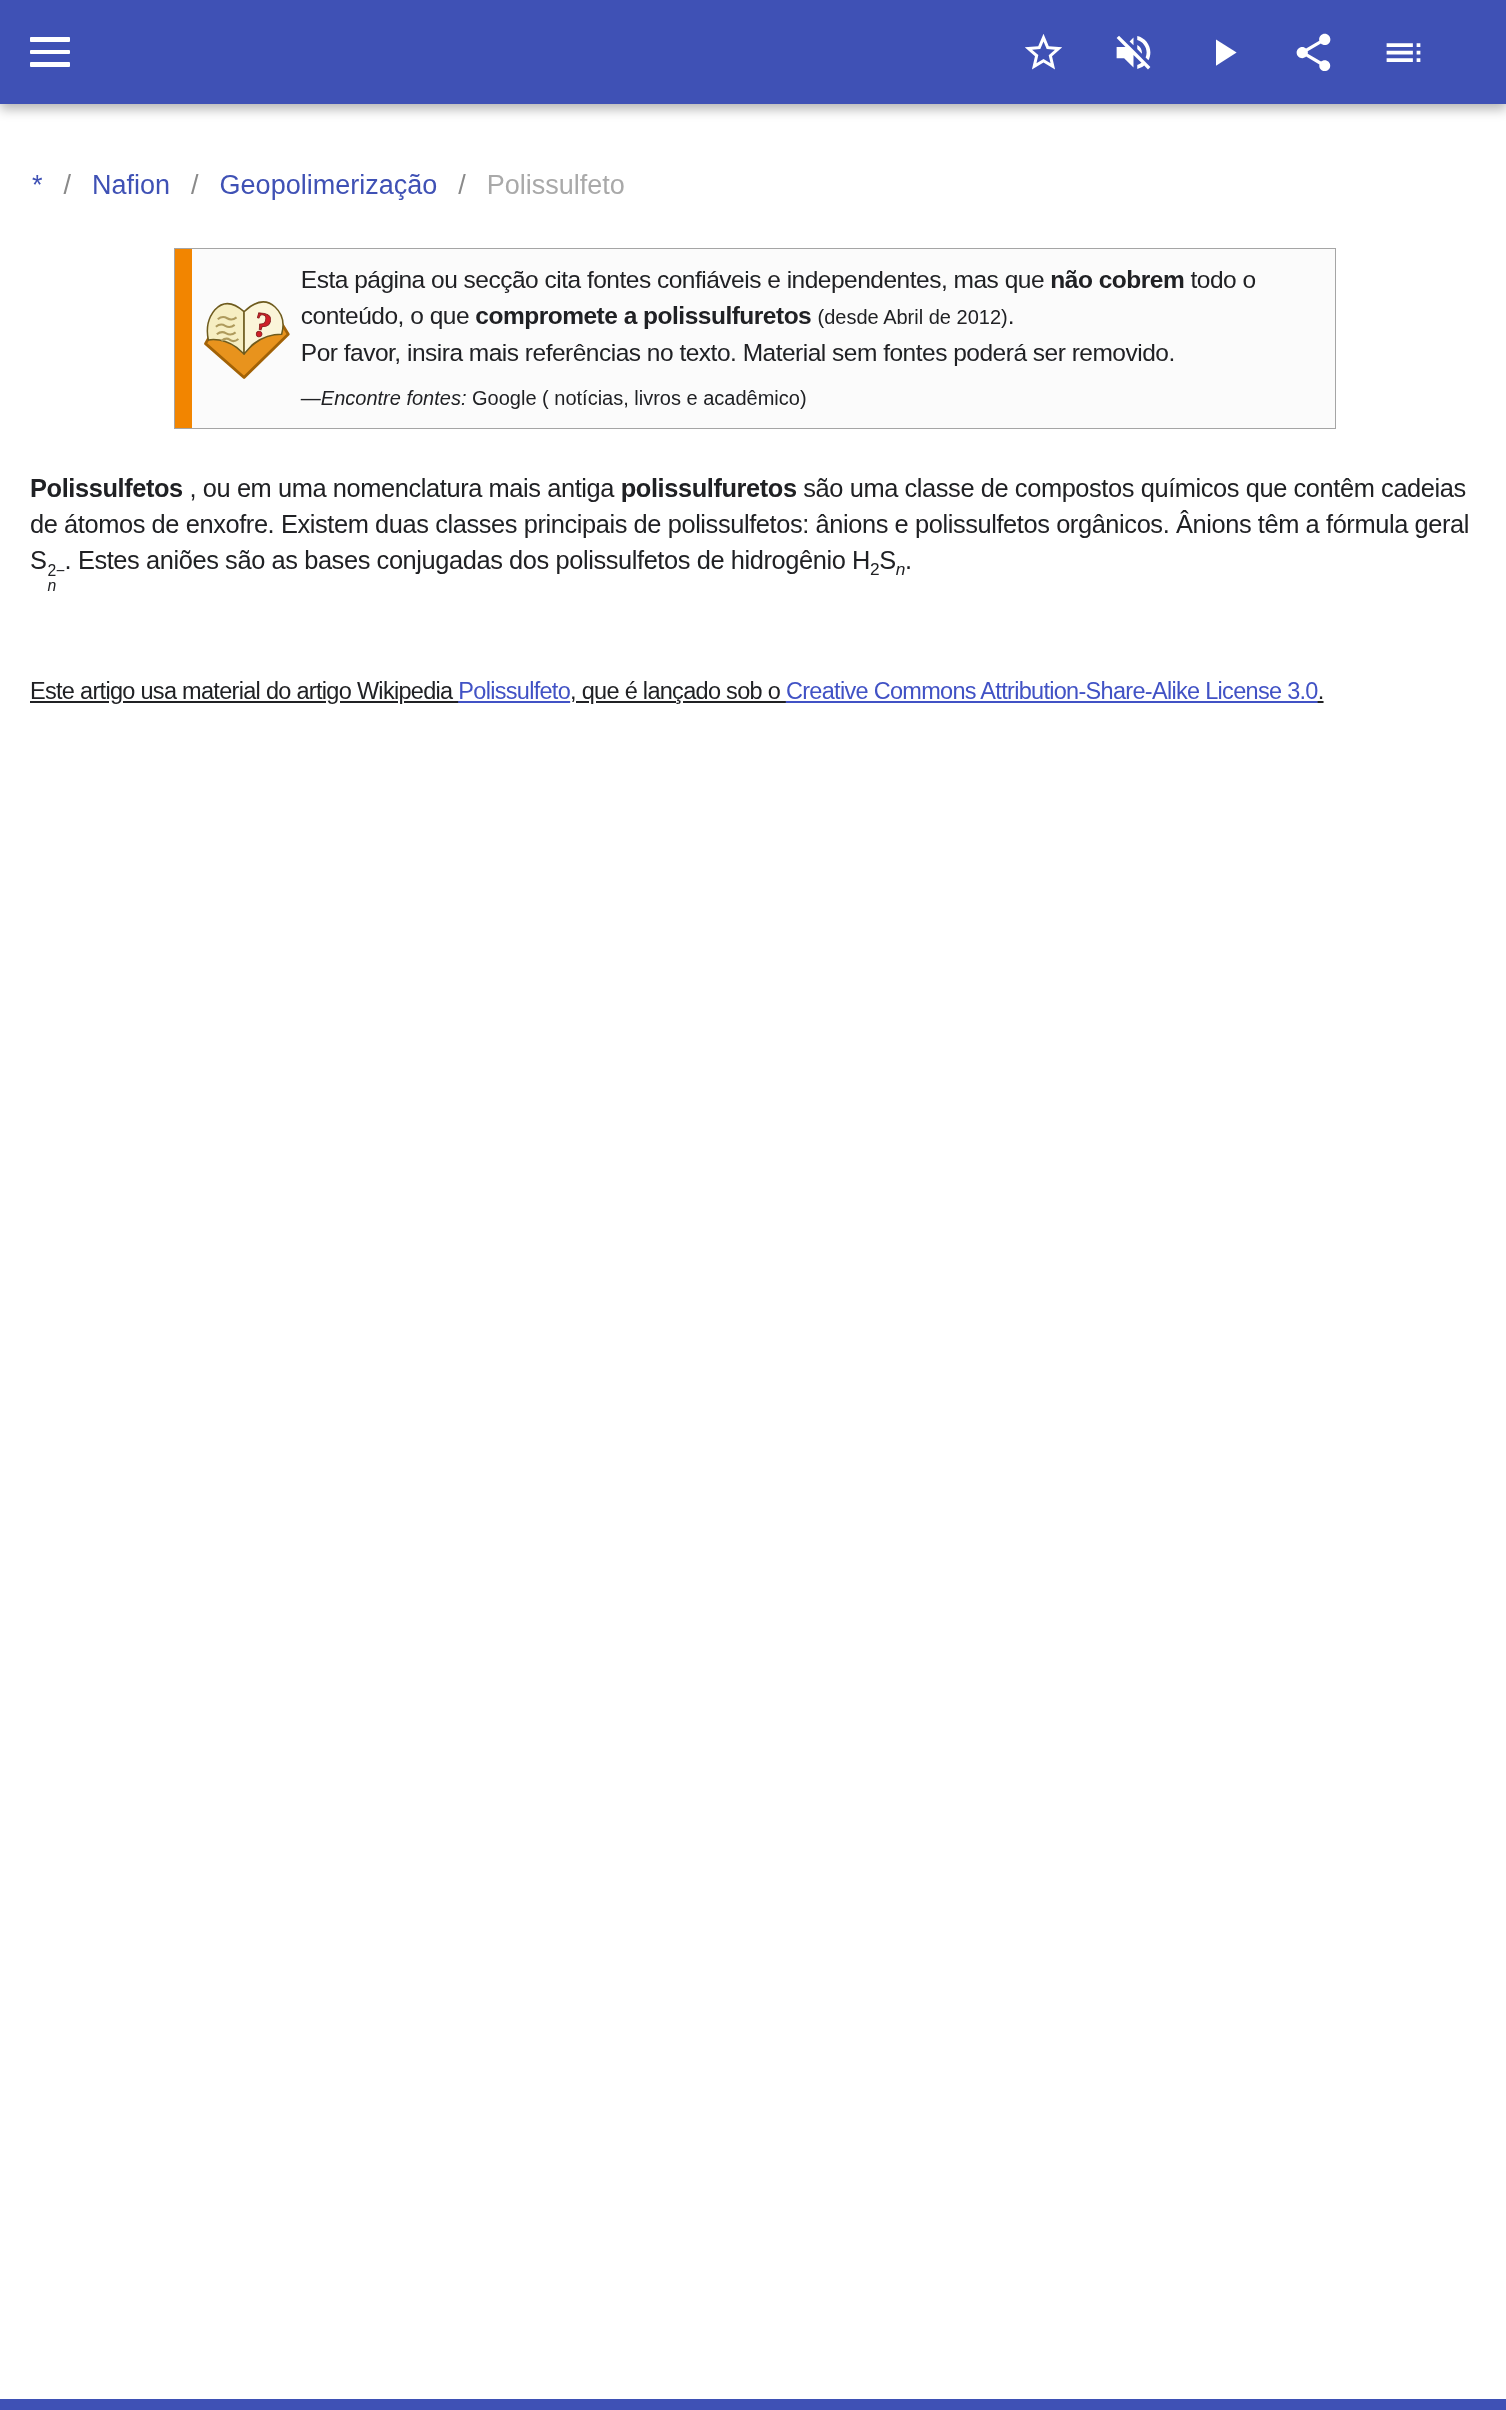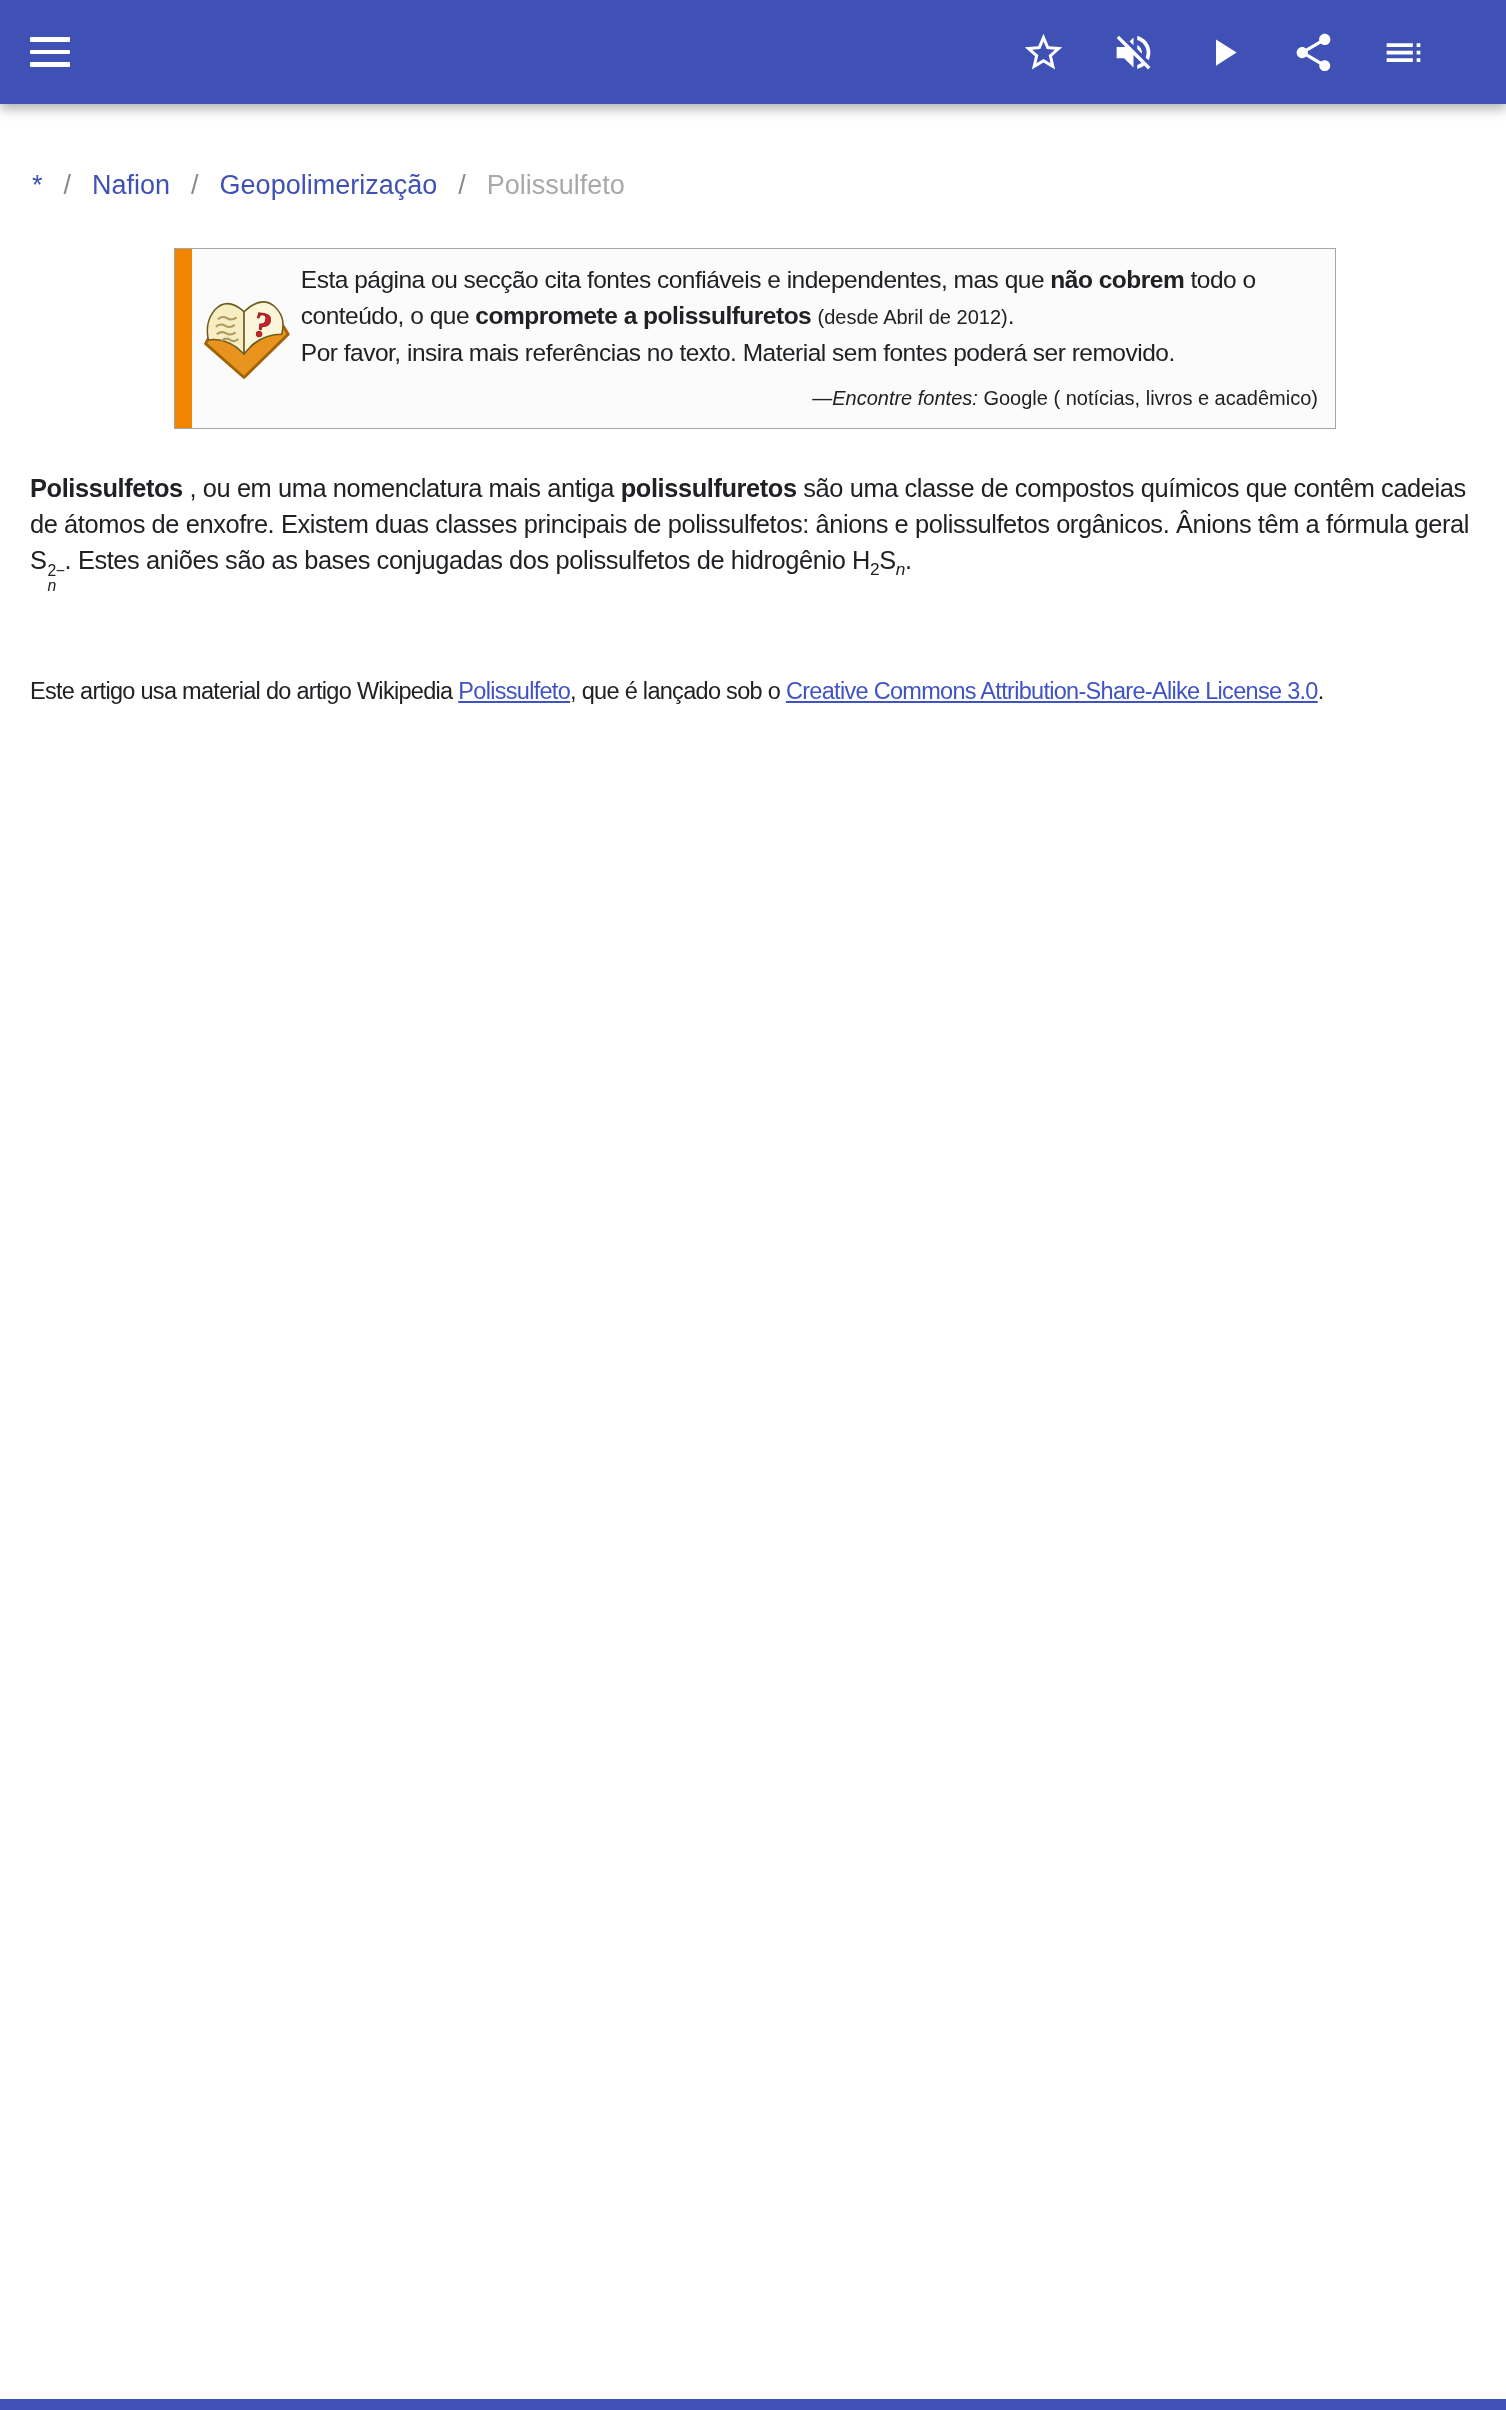--- a/index.html
+++ b/index.html
@@ -25,26 +25,26 @@
   .crumb-current{color:#A9A9A9;}
   
   .notice{
     margin:47px 0 0 174px;width:1162px;box-sizing:border-box;
     border:1.9px solid #A5A5A5;background:#FBFBFB;display:flex;align-items:stretch;
   }
   .notice-accent{width:17px;background:#F28500;flex:none;}
   .notice-icon{width:105px;flex:none;display:flex;align-items:center;justify-content:center;}
   .notice-body{padding:13px 17px 11.3px 3.8px;font-size:24.5px;line-height:36px;letter-spacing:-0.5px;}
   .note-small{font-size:20px;letter-spacing:0;margin-top:36px;}
-  .notice-source{font-size:20px;margin-top:9.4px;letter-spacing:0;text-align:right;}
+  .notice-source{font-size:20px;margin-top:9.4px;letter-spacing:0;}
   
   .article{margin:0 21px 0 30px;}
   .para{font-size:25.4px;line-height:36px;letter-spacing:-0.4px;margin:41px 0 0 0;}
   .para + .para{margin-top:40px;}
-  .license{margin-top:79px;font-size:23.5px;line-height:36px;letter-spacing:-0.7px;white-space:nowrap;}
+  .license{margin-top:79px;font-size:23.5px;line-height:36px;letter-spacing:-0.7px;white-space:nowrap;text-decoration:underline;}
   .article-link{color:#4152C5;text-decoration:underline;cursor:pointer;}
   sub,sup{font-size:0.68em;}
   .vstack{display:inline-flex;flex-direction:column;align-items:flex-start;
     vertical-align:-0.45em;line-height:0.95;font-size:0.62em;margin-left:0.9px;}
   
   .bottom-bar{position:absolute;left:0;right:0;bottom:0;height:12.2px;background:#3F51B5;}
 </style>
 </head>
 <body>
 

